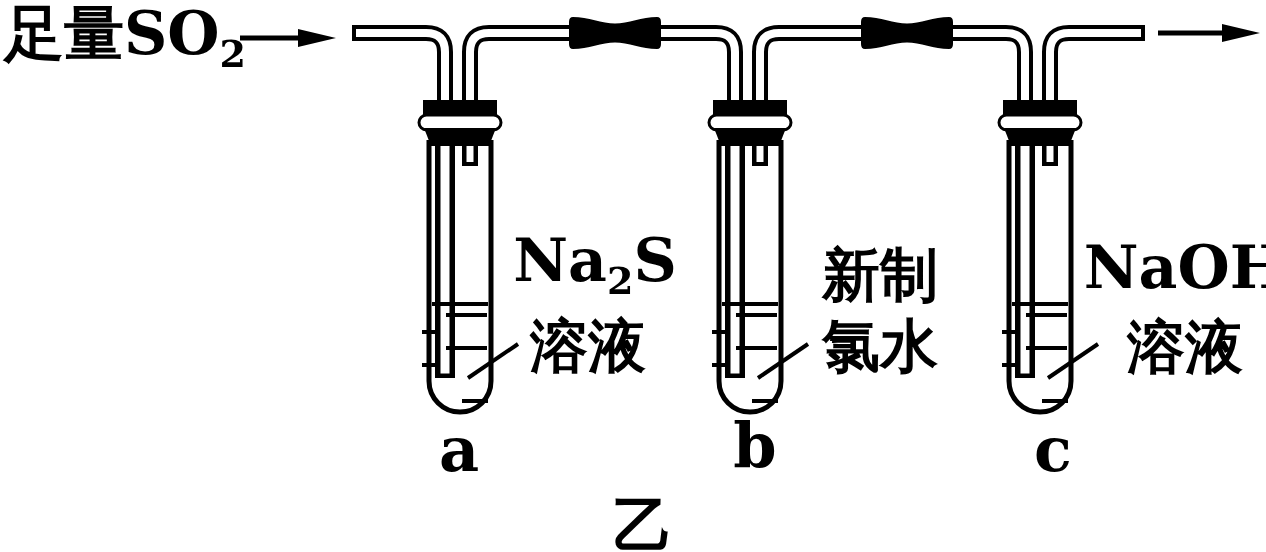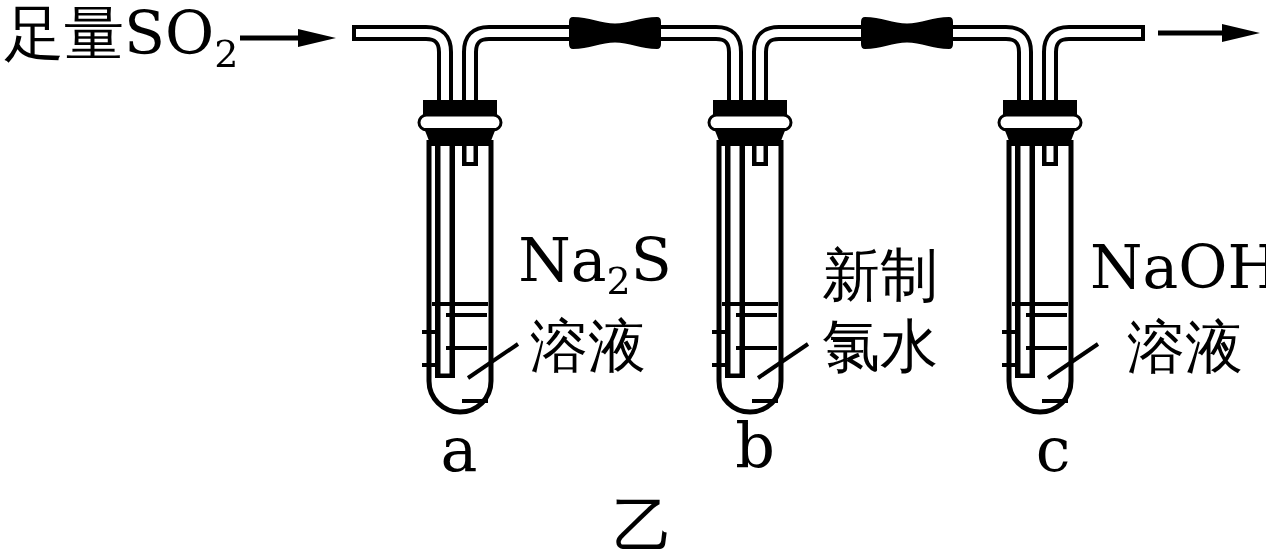--- a/index.html
+++ b/index.html
@@ -1,17 +1,17 @@
 <!DOCTYPE html>
 <html style="--ink: #000000; --bg: #ffffff;"><head>
 <meta charset="utf-8">
 <style>
   :root { --ink:#000000; --bg:#ffffff; }
   html,body { margin:0; padding:0; background: var(--bg,#fff); }
-  .stage { width:1180px; height:552px; position:relative; background: var(--bg,#fff); }
+  .stage { width:1180px; height:552px; position:relative; background: var(--bg,#fff); font-weight: bold; }
   svg text {
     font-family: "DejaVu Serif", "Liberation Serif", serif;
     fill: var(--ink,#000);
   }
   .ink-stroke { stroke: var(--ink,#000); fill:none; }
   .bg-stroke  { stroke: var(--bg,#fff);  fill:none; }
   .ink-fill   { fill: var(--ink,#000); stroke:none; }
   .tube-body  { fill: var(--bg,#fff); stroke: var(--ink,#000); stroke-width:5; }
   .band       { fill: var(--bg,#fff); stroke: var(--ink,#000); stroke-width:3; }
   .gas-label    { font-size:60px; }

